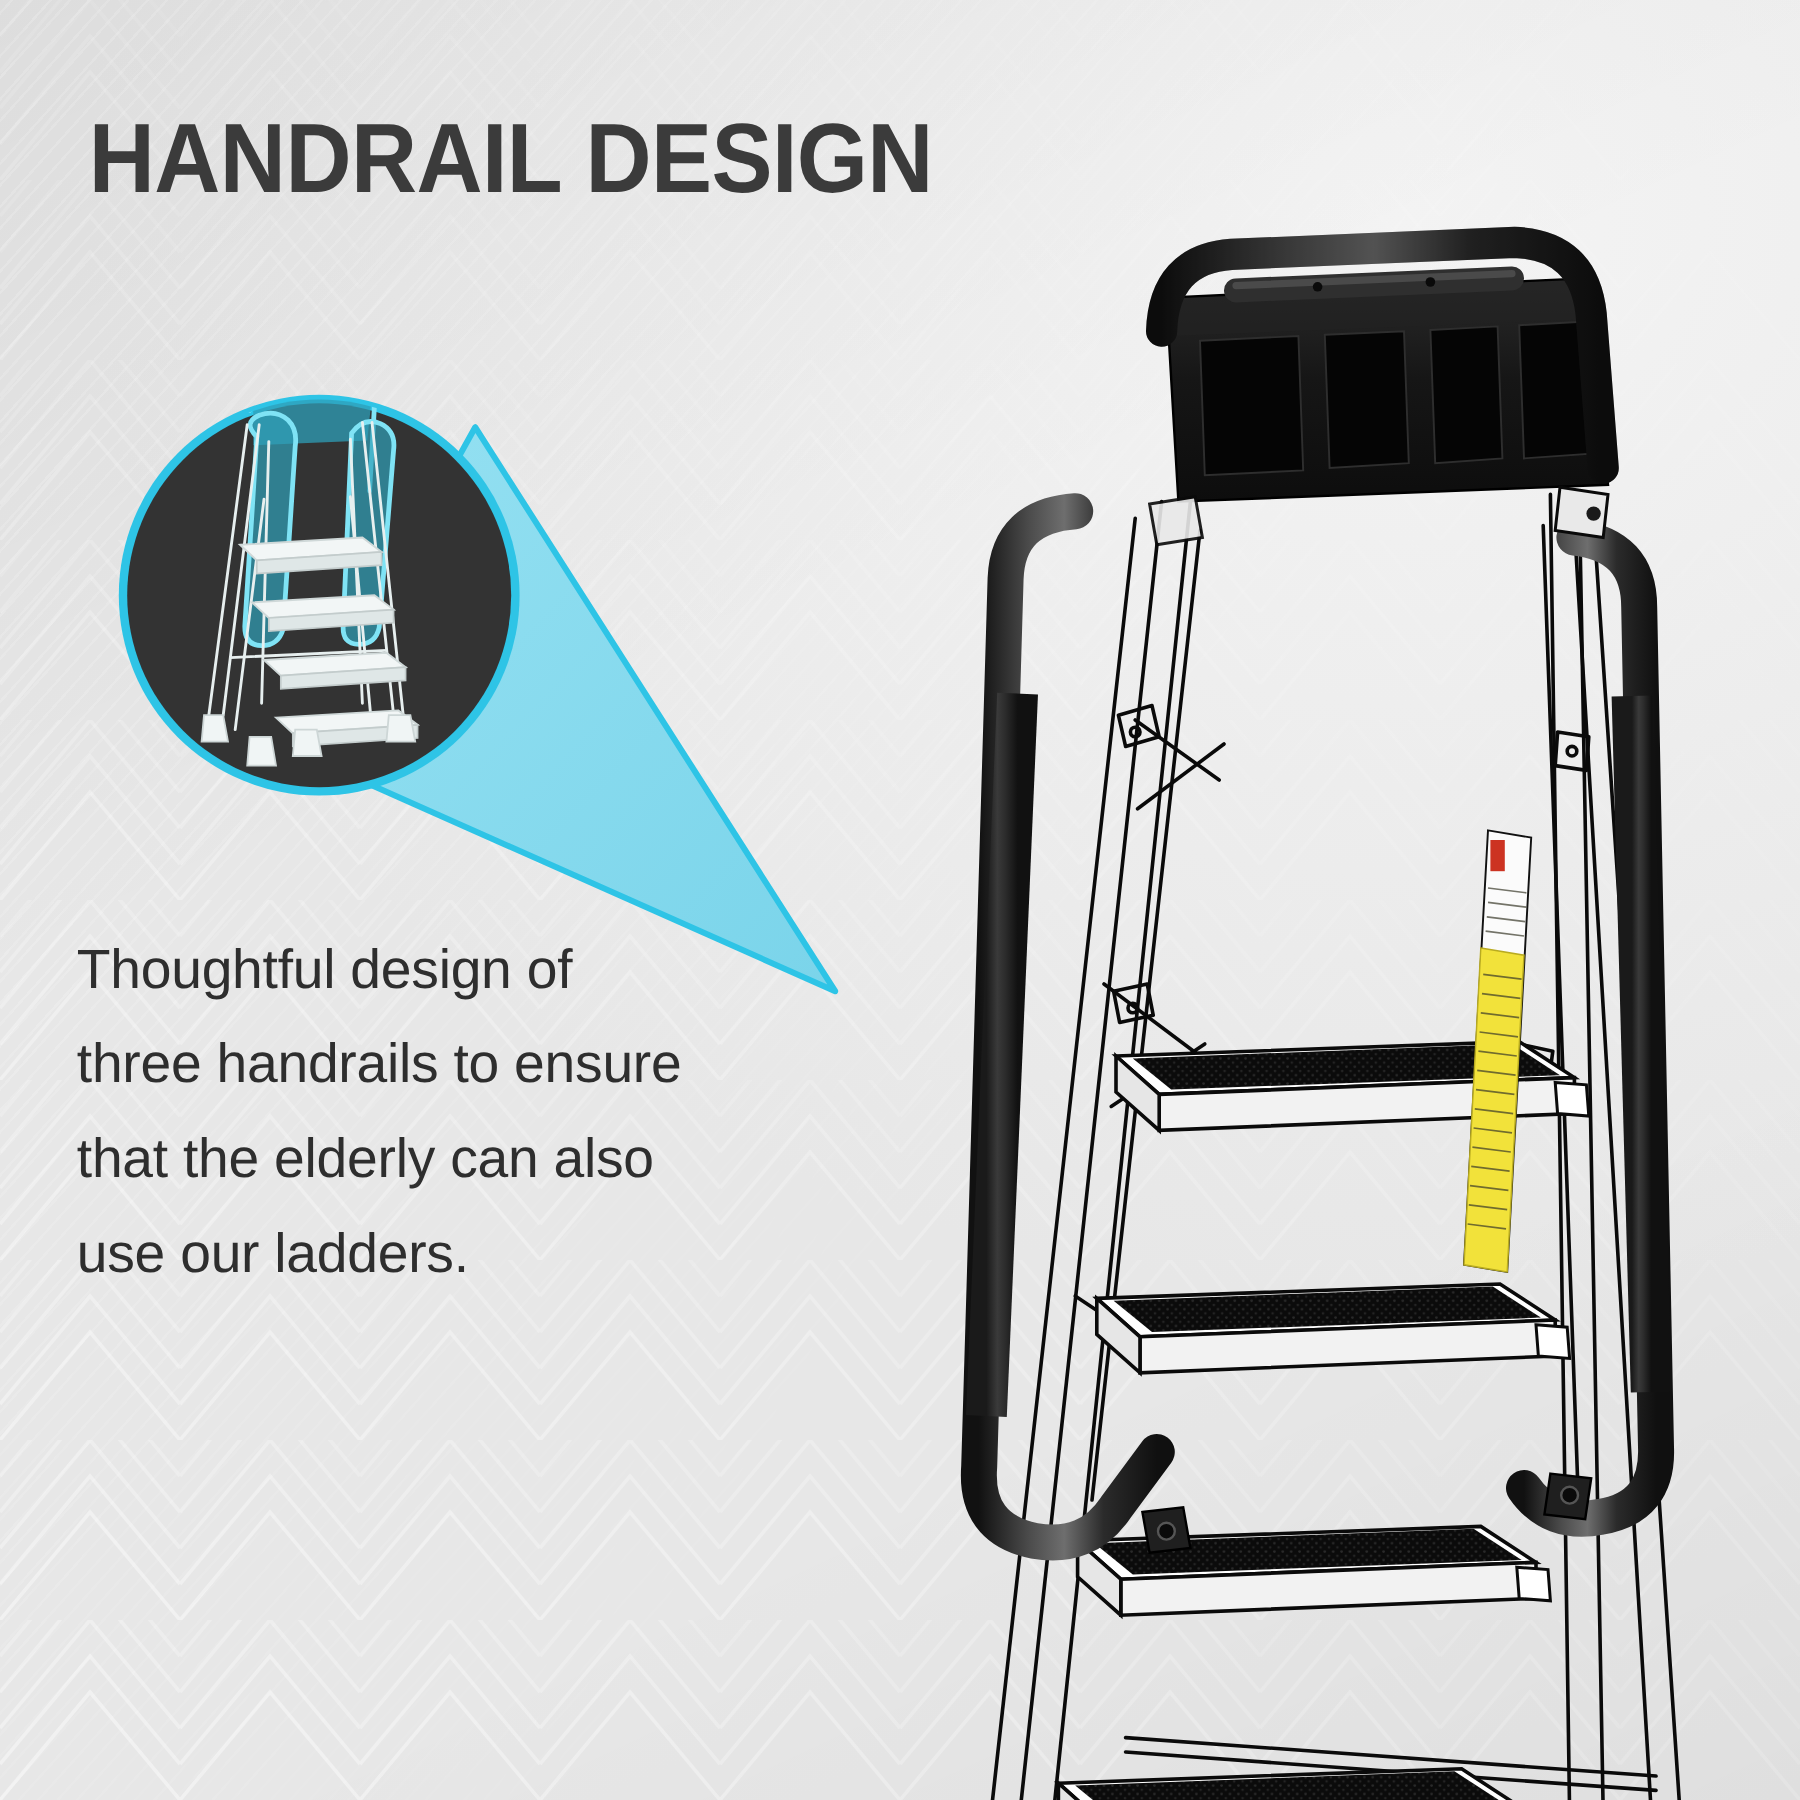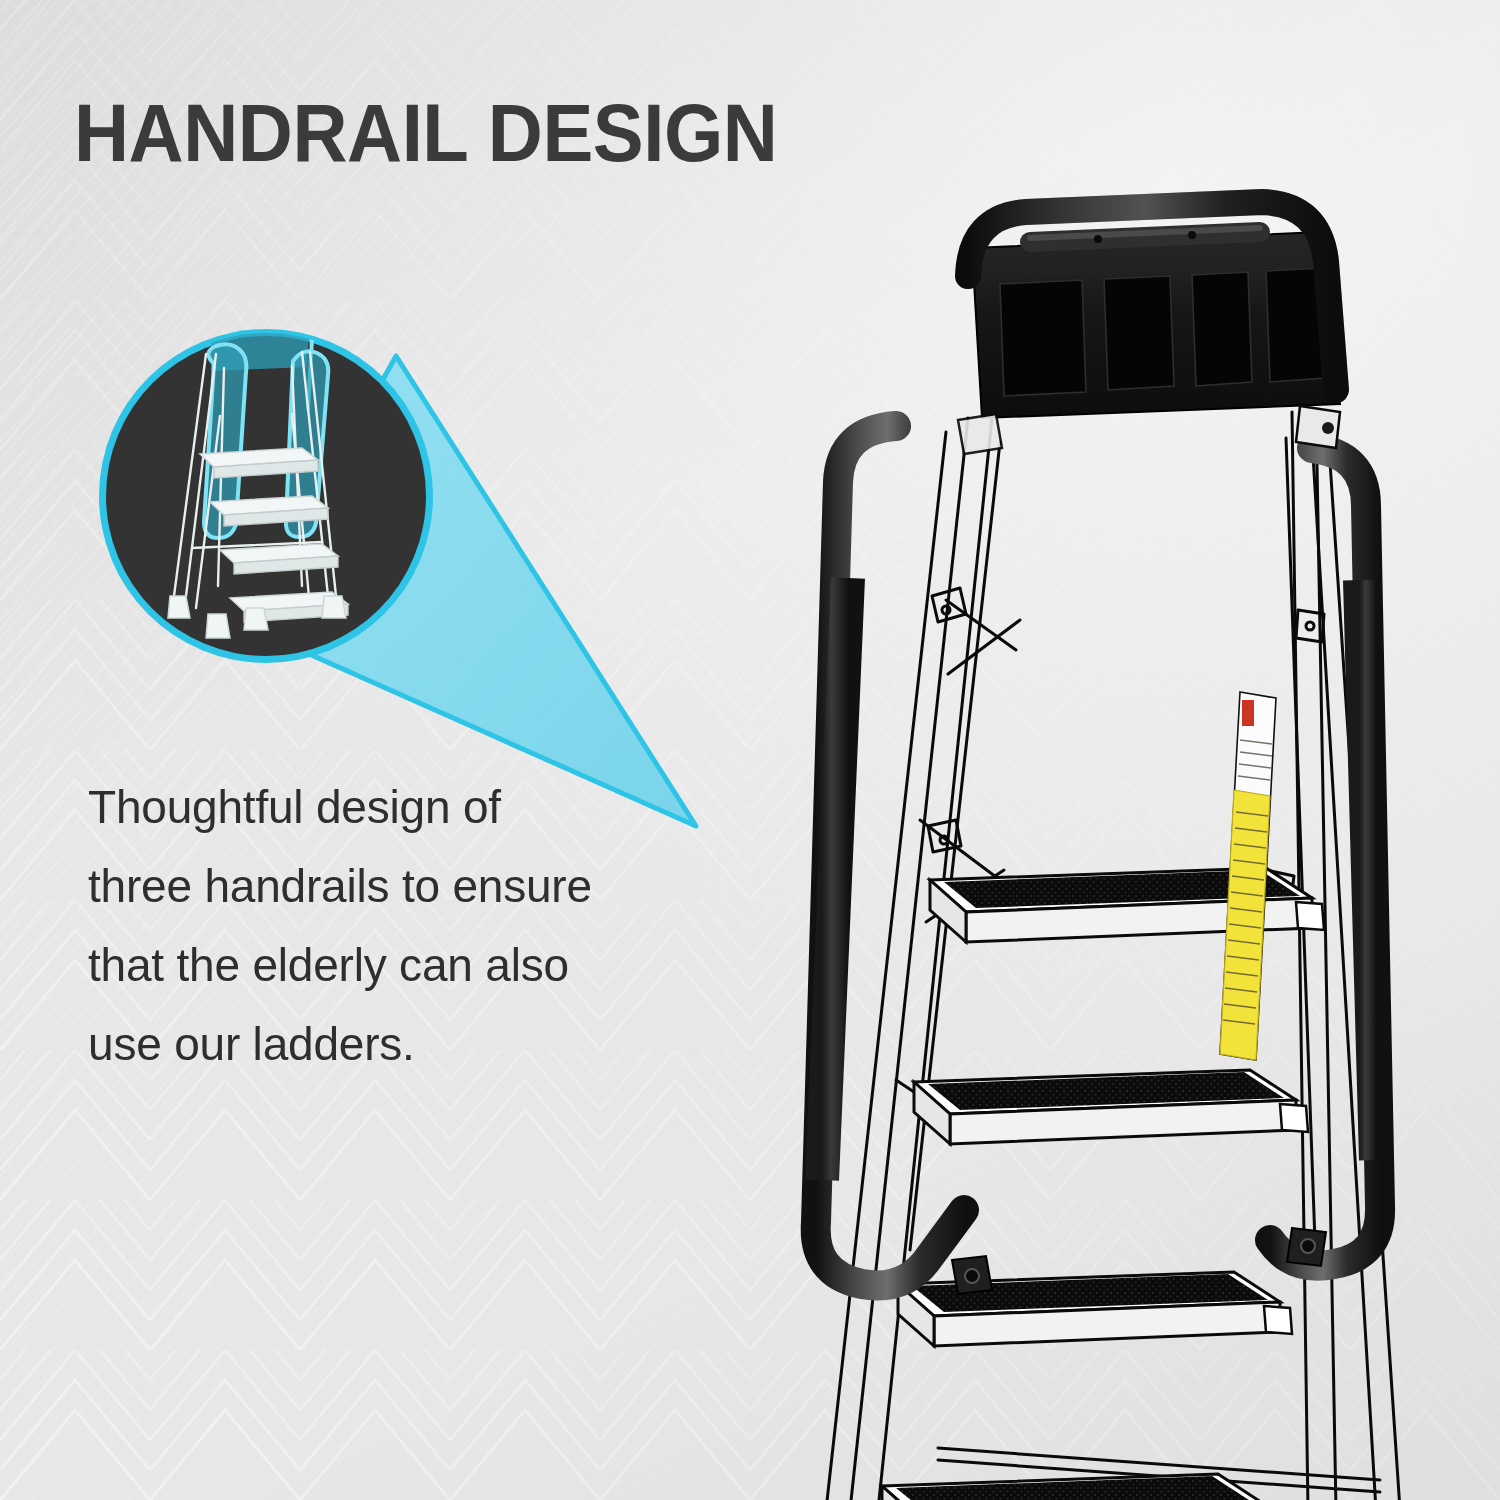--- a/index.html
+++ b/index.html
@@ -40,21 +40,21 @@
     font-weight:700;
     letter-spacing:-0.5px;
     color:#3b3b3b;
     transform:scaleX(.93);
     transform-origin:left top;
     white-space:nowrap;
   }
 
   
   .bodycopy{
-    position:absolute;left:88px;top:768px;
+    position:absolute;left:64px;top:768px;
     width:520px;
     font-size:46px;line-height:79px;
     font-weight:400;
     color:#2e2e2e;
     letter-spacing:-0.2px;
   }
 
   
   .callout-wrap{position:absolute;left:96px;top:296px;width:640px;height:540px;}
   .callout-wrap svg{display:block;}

